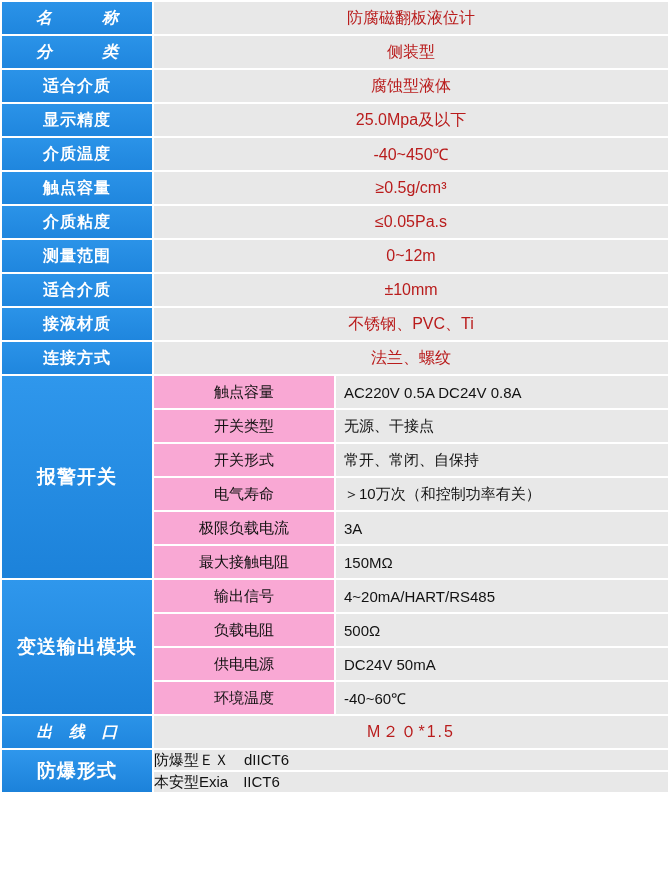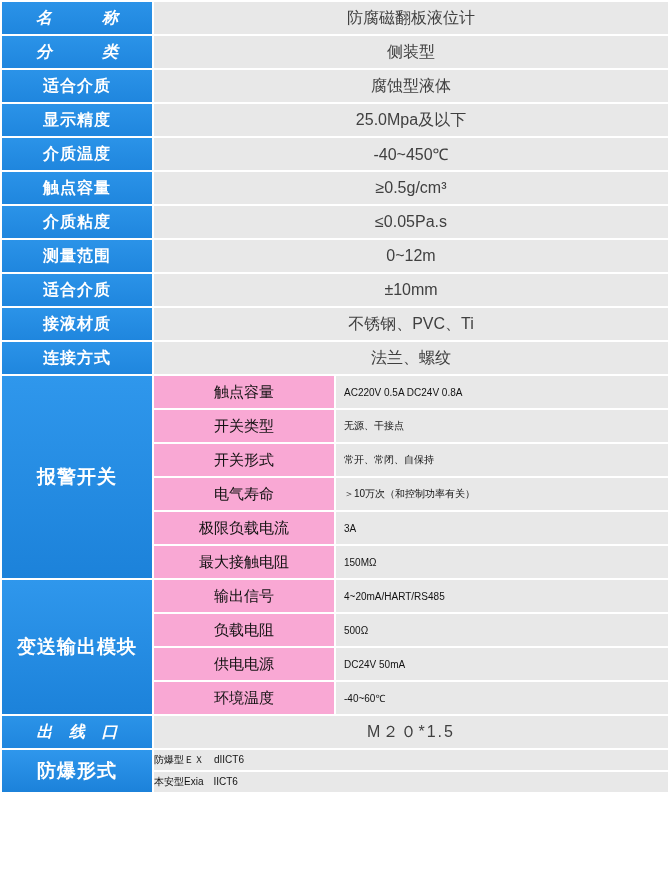--- a/index.html
+++ b/index.html
@@ -41,38 +41,38 @@
   .group-label {
     background: linear-gradient(180deg, #2f97ec 0%, #1c82da 100%);
     color: #ffffff;
     font-weight: bold;
     font-size: 19px;
     text-align: center;
     letter-spacing: 1px;
   }
   .value-cell {
     background: #e8e8e8;
-    color: #404040;
+    color: #b91c1c;
     font-size: 16px;
     text-align: center;
     height: 32px;
     white-space: nowrap;
   }
   .sub-label {
     background: #f9a8d4;
     color: #121212;
     font-size: 15px;
     text-align: center;
     height: 32px;
     white-space: nowrap;
   }
   .sub-value {
     background: #e8e8e8;
     color: #121212;
-    font-size: 10px;
+    font-size: 15px;
     text-align: left;
     padding-left: 8px !important;
     height: 20px;
     white-space: nowrap;
   }
   .sub-value.center {
     padding-left: 0 !important;
   }
   .value-cell.wide-letter {
     letter-spacing: 2px;

